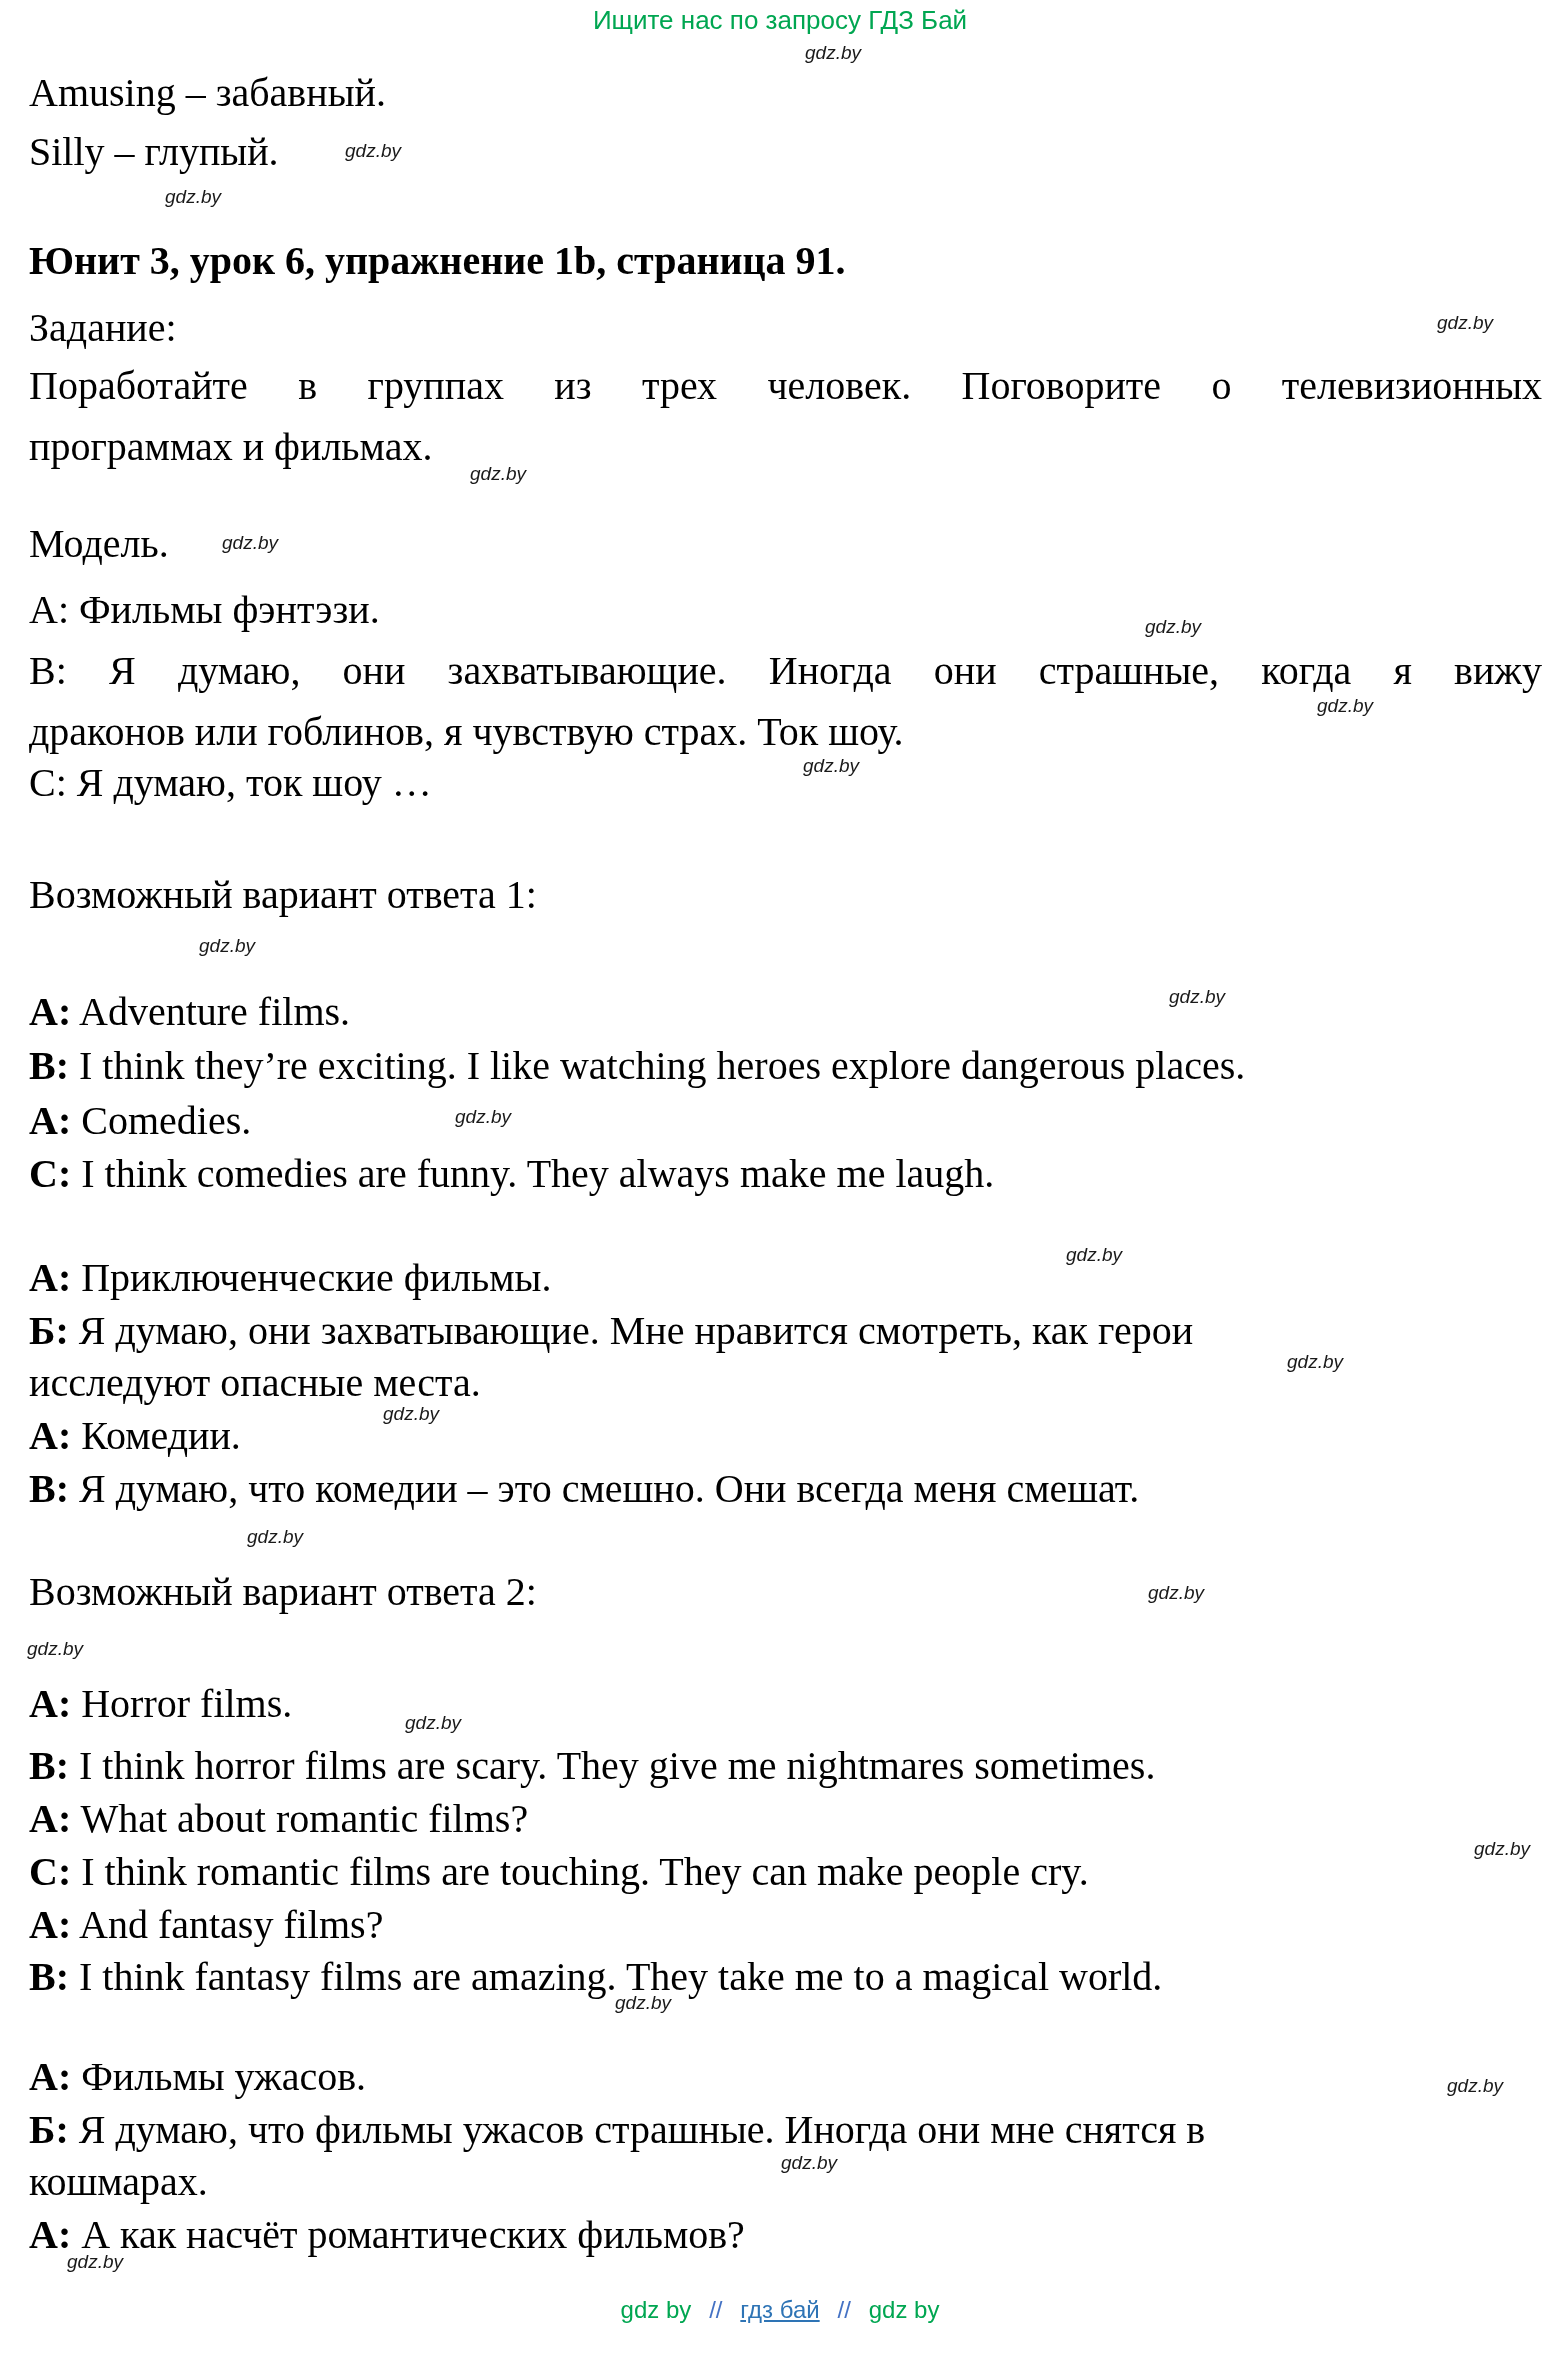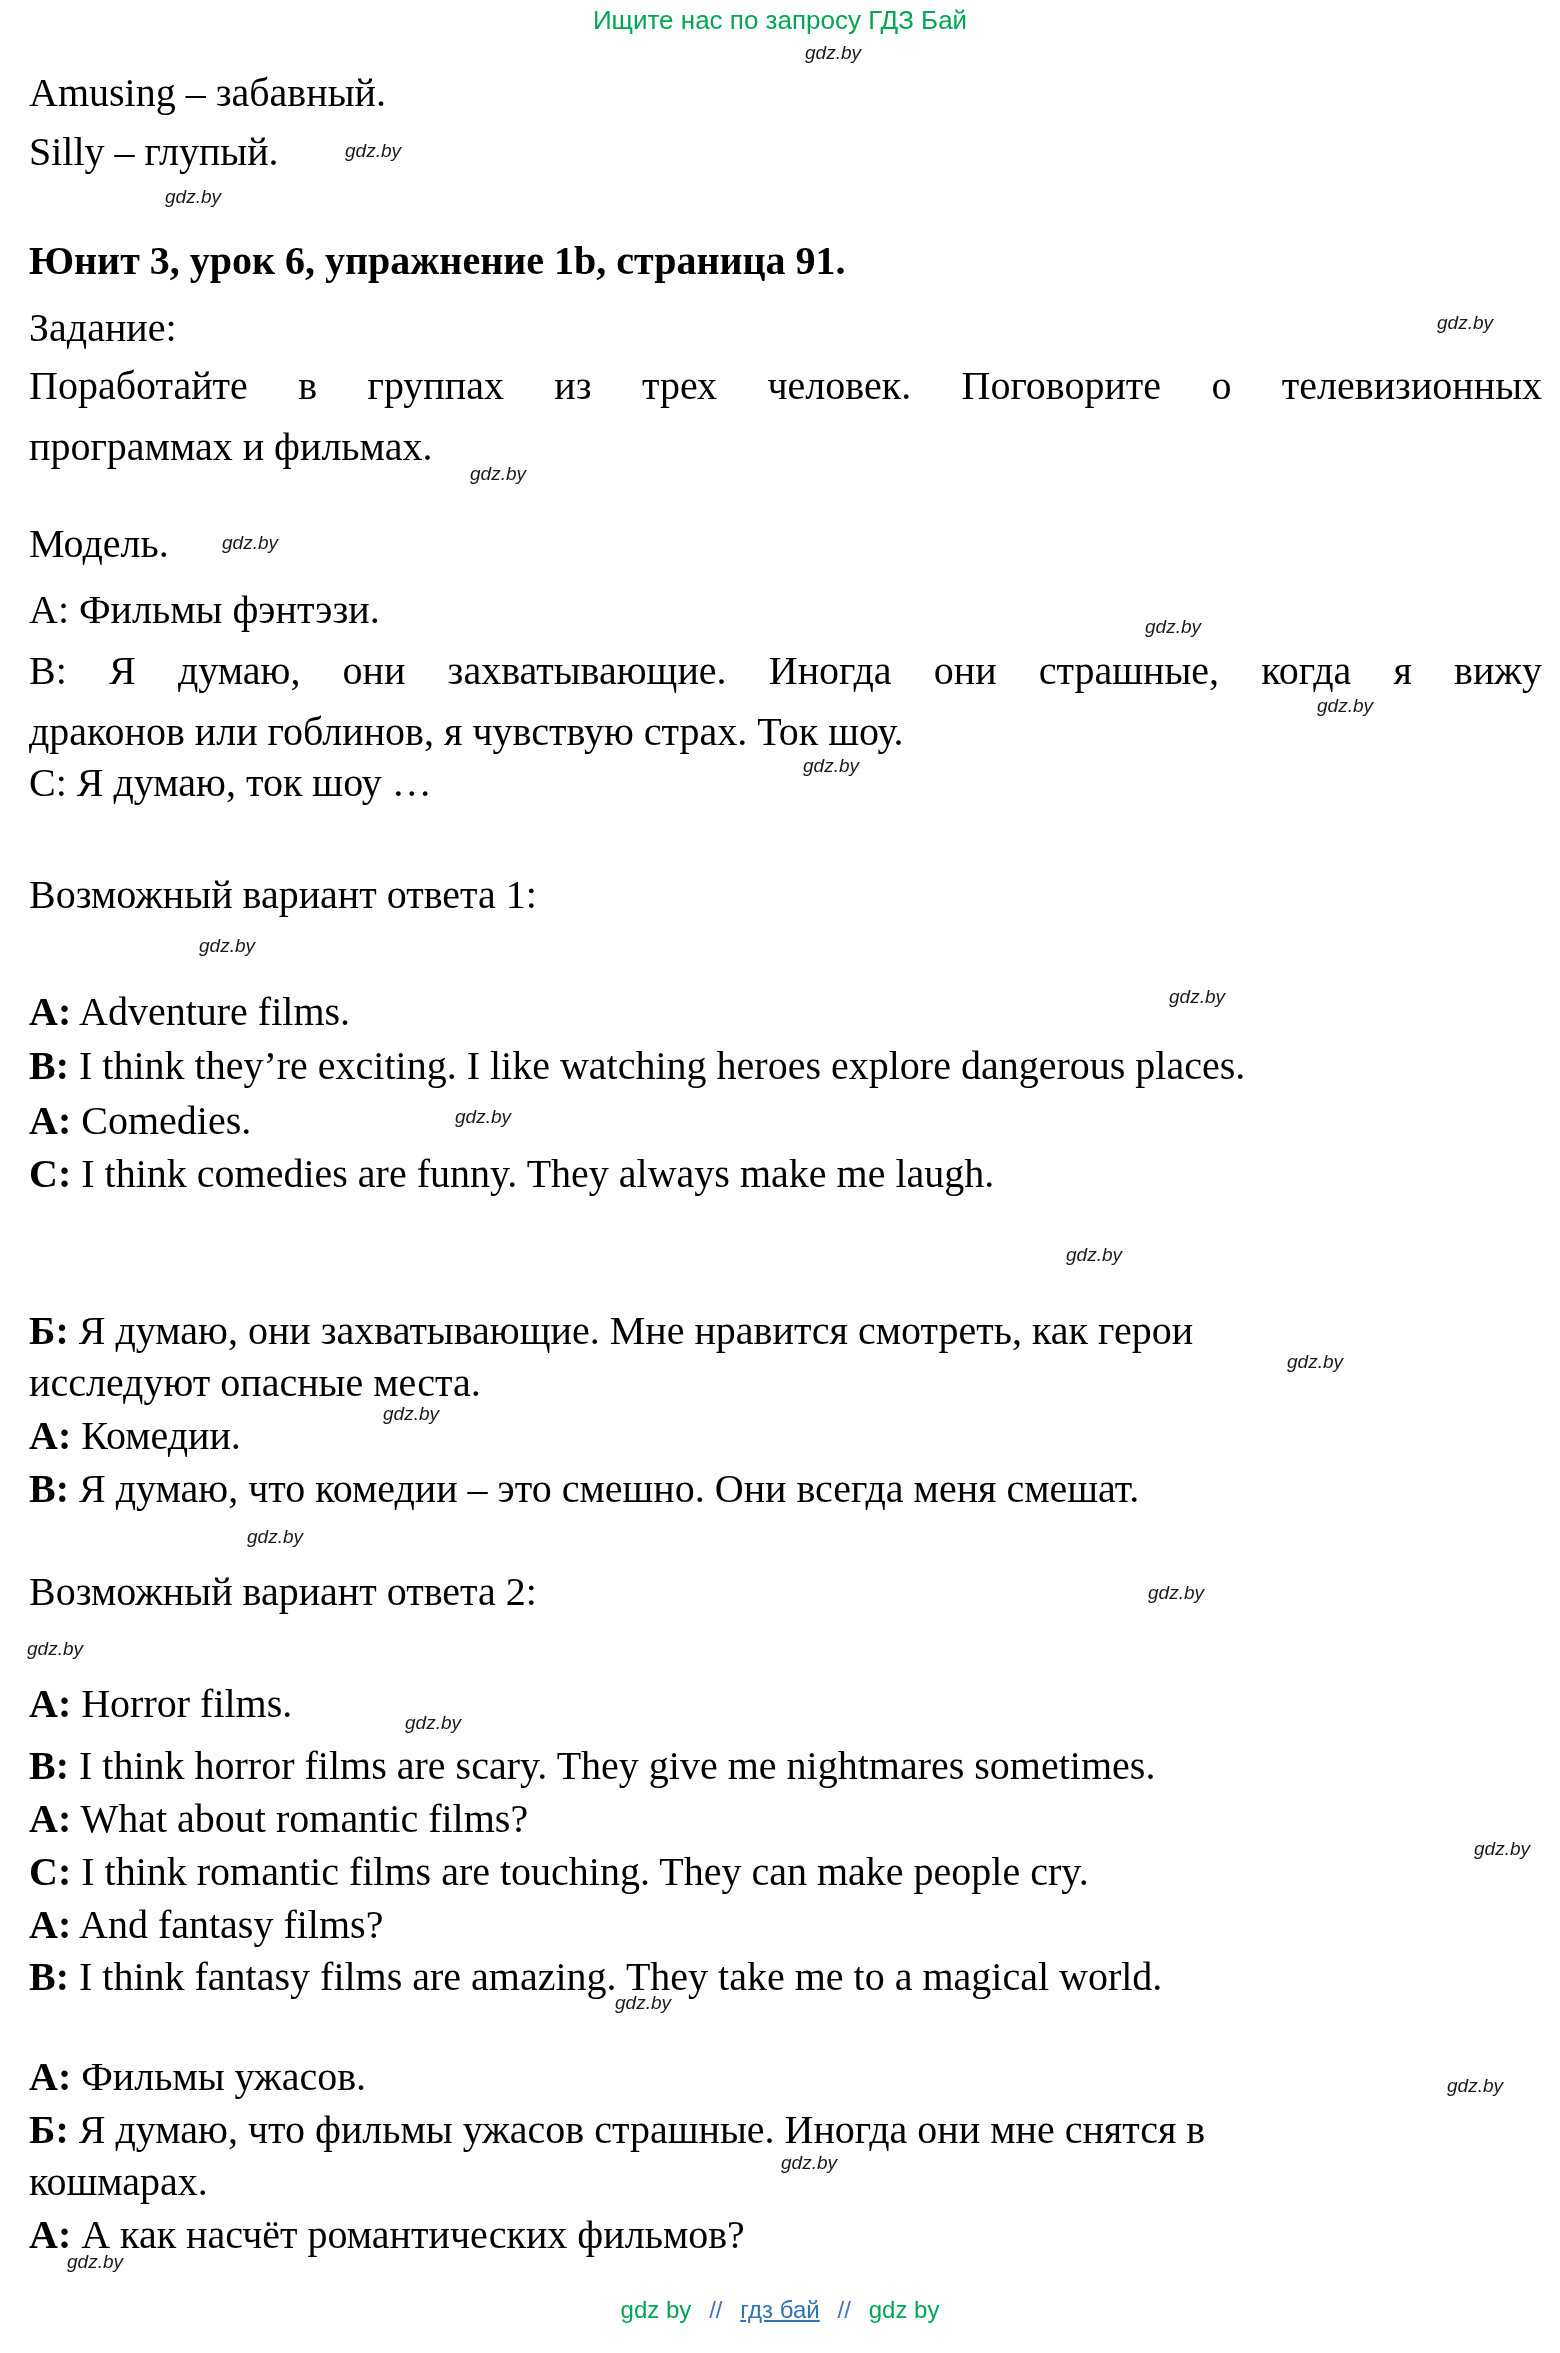--- a/index.html
+++ b/index.html
@@ -81,20 +81,21 @@
   <div class="ln just" style="top:647px">В: Я думаю, они захватывающие. Иногда они страшные, когда я вижу</div>
   <div class="ln" style="top:759px">С: Я думаю, ток шоу …</div>
 
   <div class="ln" style="top:871px">Возможный вариант ответа 1:</div>
 
   <div class="ln" style="top:988px"><b>A:</b><span> Adventure films.</span></div>
   <div class="ln" style="top:1042px"><b>B:</b><span> I think they’re exciting. I like watching heroes explore dangerous places.</span></div>
   <div class="ln" style="top:1097px"><b>A:</b><span> Comedies.</span></div>
   <div class="ln" style="top:1150px"><b>C:</b><span> I think comedies are funny. They always make me laugh.</span></div>
 
+  <div class="ln" style="top:1254px"><b>A:</b><span> Приключенческие фильмы.</span></div>
   <div class="ln" style="top:1307px"><b>Б:</b><span> Я думаю, они захватывающие. Мне нравится смотреть, как герои</span></div>
   <div class="ln" style="top:1359px">исследуют опасные места.</div>
   <div class="ln" style="top:1412px"><b>A:</b><span> Комедии.</span></div>
   <div class="ln" style="top:1465px"><b>B:</b><span> Я думаю, что комедии – это смешно. Они всегда меня смешат.</span></div>
 
   <div class="ln" style="top:1568px">Возможный вариант ответа 2:</div>
 
   <div class="ln" style="top:1680px"><b>A:</b><span> Horror films.</span></div>
   <div class="ln" style="top:1742px"><b>B:</b><span> I think horror films are scary. They give me nightmares sometimes.</span></div>
   <div class="ln" style="top:1795px"><b>A:</b><span> What about romantic films?</span></div>

